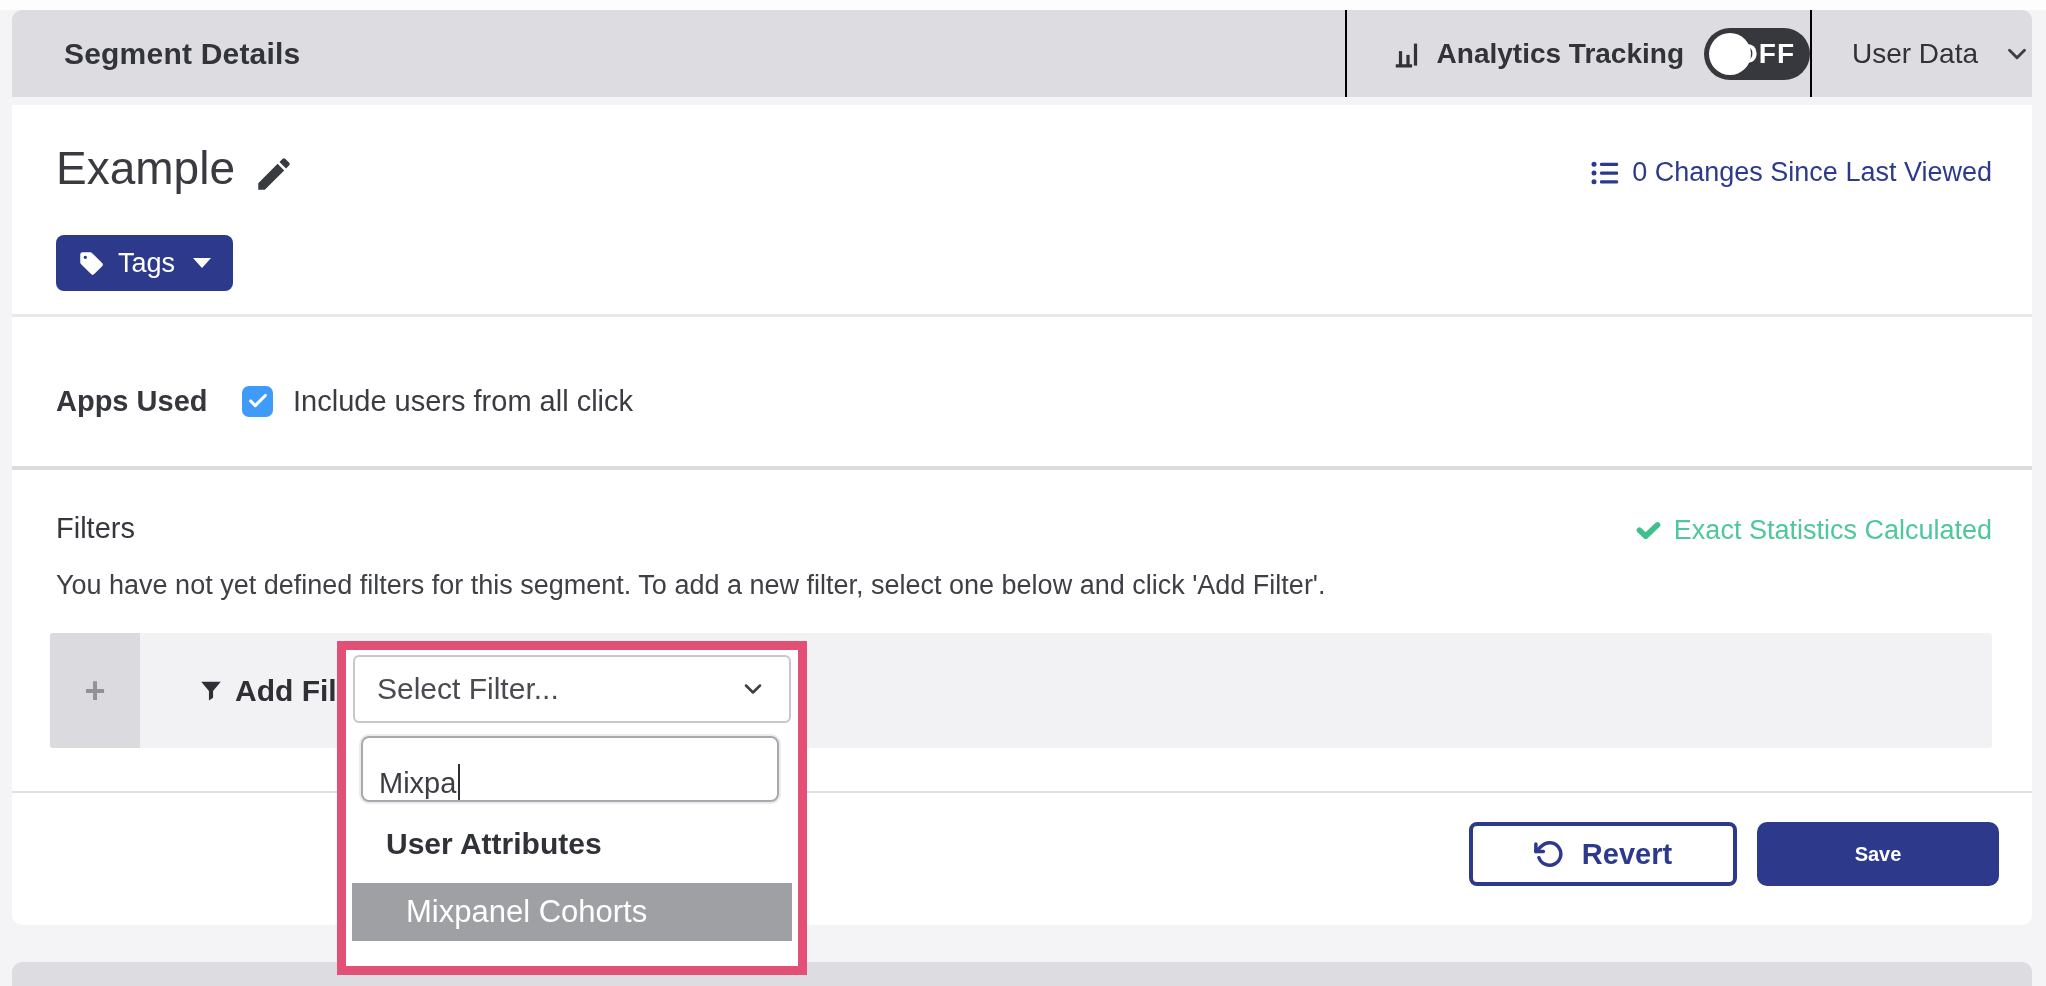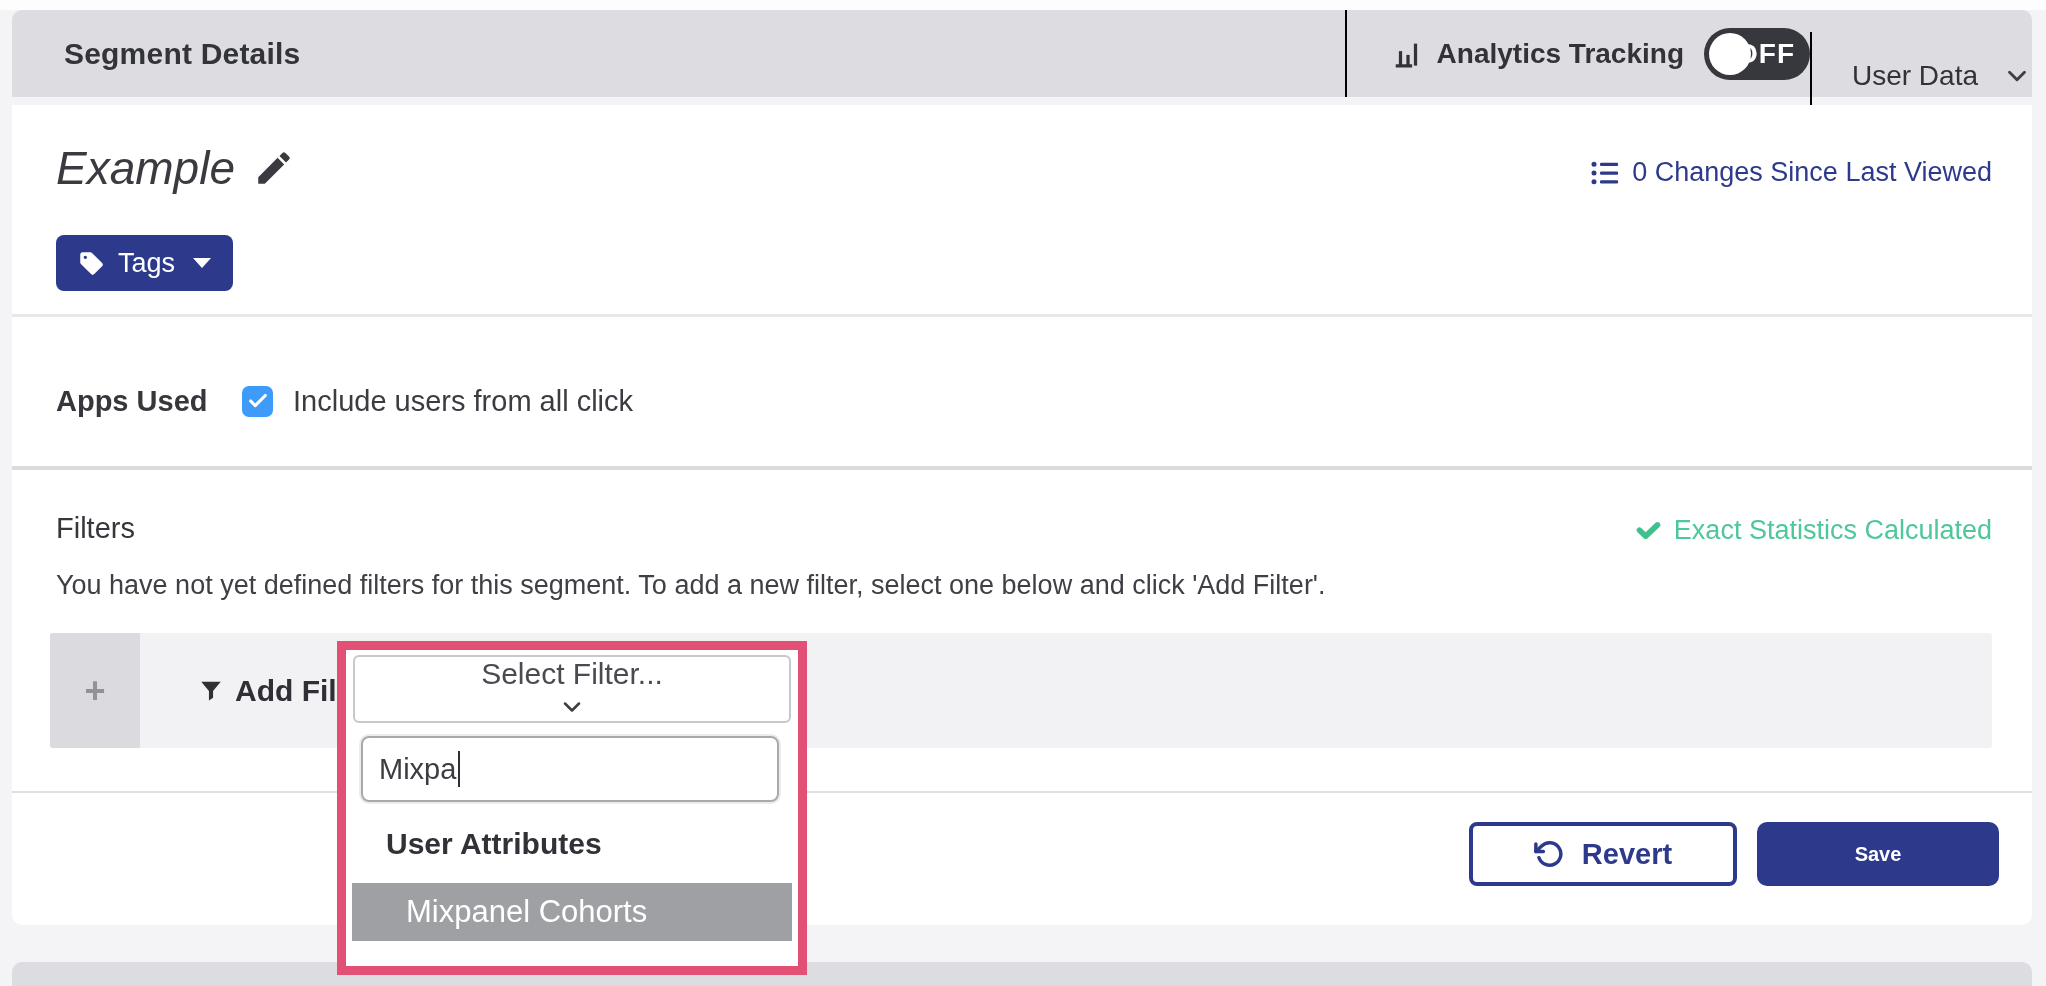--- a/index.html
+++ b/index.html
@@ -18,37 +18,37 @@
     position:absolute; left:12px; top:10px; width:2020px; height:87px;
     background:#dcdce1; border-radius:10px 10px 0 0;
   }
   .header-title {
     position:absolute; left:52px; top:50%; transform:translateY(-50%);
     font-size:30px; font-weight:700; color:#33343a; letter-spacing:.2px;
   }
   .header-right { position:absolute; right:0; top:0; bottom:0; display:flex; }
   .hdr-section { height:100%; display:flex; align-items:center; justify-content:flex-end; border-left:2px solid #000000; }
   .analytics-section { width:465px; gap:14px; }
-  .userdata-section { width:222px; gap:24px;margin-top:22px; }
+  .userdata-section { width:222px; gap:24px; }
   .analytics-label { font-size:28px; font-weight:600; color:#323338; }
   .userdata-label { font-size:28px; color:#323338; }
   .toggle {
     position:relative; width:106px; height:52px; border-radius:26px;
     background:var(--toggleDark); margin-left:6px; cursor:pointer;
   }
   .toggle-knob { position:absolute; left:5px; top:5px; width:42px; height:42px; border-radius:50%; background:#fff; }
   .toggle-state { position:absolute; right:15px; top:50%; transform:translateY(-50%);
     color:#fff; font-size:28px; font-weight:700; letter-spacing:1px; }
 
   
   .card {
     position:absolute; left:12px; top:105px; width:2020px; height:820px;
     background:#ffffff; border-radius:0 0 10px 10px;
   }
-  .example-row { position:absolute; left:44px; top:36px; display:flex; align-items:center; gap:18px;font-style:italic; }
+  .example-row { position:absolute; left:44px; top:36px; display:flex; align-items:flex-end; gap:18px; }
   .segment-name { font-size:46px; font-weight:400; color:#3a3b40; }
   .changes-link {
     position:absolute; right:40px; top:52px; display:flex; align-items:center; gap:12px;
     color:var(--indigo); font-size:27px; cursor:pointer;
   }
   .tags-button {
     position:absolute; left:44px; top:130px; height:56px; padding:0 22px;
     background:var(--indigo); border:none; border-radius:8px; color:#fff;
     display:flex; align-items:center; gap:13px; font-size:27px;
     font-family:"Liberation Sans", sans-serif; cursor:pointer;
@@ -87,23 +87,23 @@
     background:var(--indigo); border:none; border-radius:10px; color:#fff;
     font-size:20px; font-weight:700; display:flex; align-items:center; justify-content:center;
     font-family:"Liberation Sans", sans-serif; cursor:pointer; }
 
   
   .pink-box { position:absolute; left:337px; top:641px; width:470px; height:334px;
     border:9px solid var(--pink); background:#fff; z-index:10; }
   .select-box { position:absolute; left:7px; top:5px; width:438px; height:68px;
     background:#fff; border:2px solid #c7c7cc; border-radius:6px;
     display:flex; align-items:center; justify-content:space-between; padding:0 22px;
-    font-size:30px; color:#4a4b51; cursor:pointer;flex-direction:column; }
+    font-size:30px; color:#4a4b51; cursor:pointer; }
   .search-box { position:absolute; left:15px; top:86px; width:418px; height:66px;
-    border:2px solid #a8a8ad; border-radius:8px; display:flex; align-items:center; padding:0 16px;
+    border:2px solid #a8a8ad; border-radius:8px; display:flex; align-items:flex-end; padding:0 16px;
     font-size:29px; color:#3c3d42; box-shadow:0 0 0 2px #ececef; cursor:text; }
   .text-caret { width:2px; height:36px; background:#2f3035; margin-left:2px; }
   .group-header { position:absolute; left:40px; top:177px; font-size:30px; font-weight:700; color:#313237; }
   .dropdown-option { position:absolute; left:6px; top:233px; width:440px; height:58px;
     background:var(--optionGray); color:#fff; display:flex; align-items:center; padding-left:54px;
     font-size:31px; cursor:pointer; }
 
   .bottom-strip { position:absolute; left:12px; top:962px; width:2020px; height:24px;
     background:#dcdce1; border-radius:10px 10px 0 0; z-index:1; }
 

